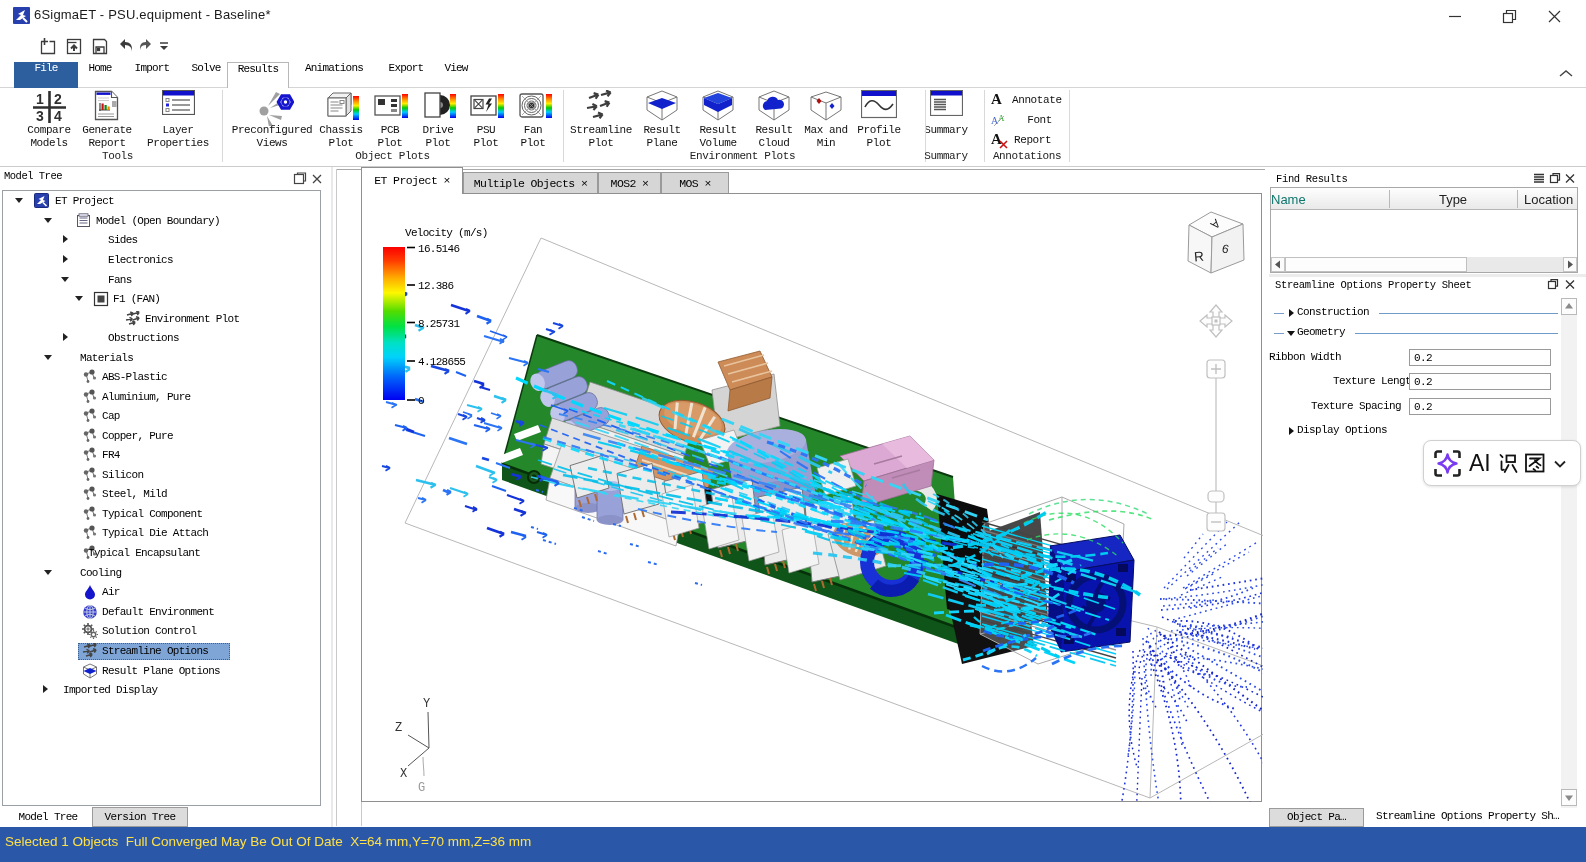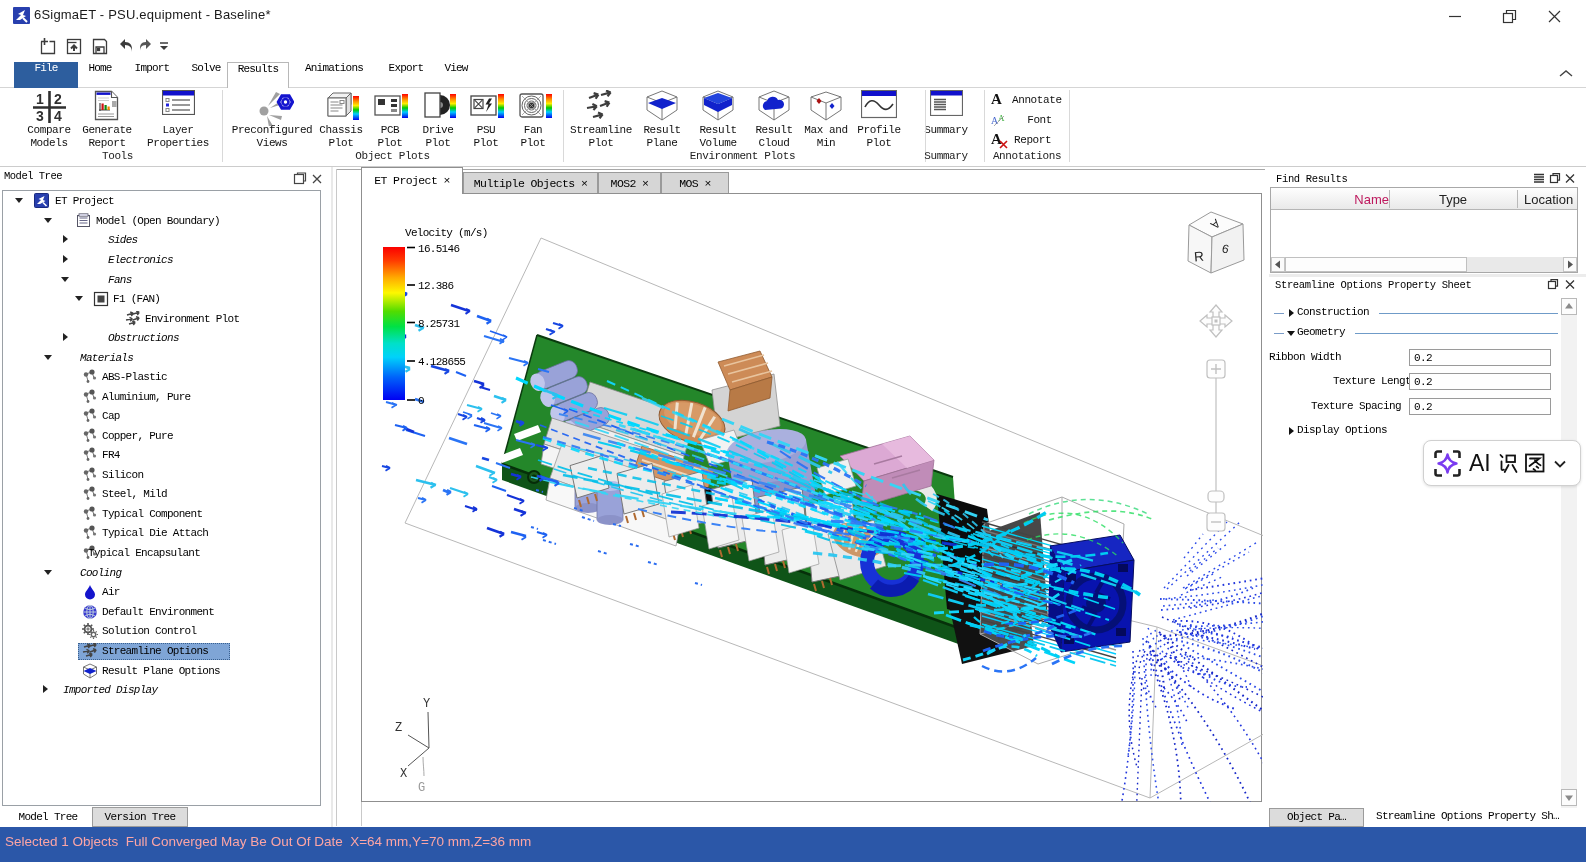--- a/index.html
+++ b/index.html
@@ -24,31 +24,31 @@
   #ribbon { position:absolute; left:0; top:88px; width:1586px; height:79px; background:#fff; border-bottom:1px solid #cccccc; }
   .rsep { position:absolute; top:2px; height:72px; width:1px; background:#d9d9d9; }
   .ricon2 { position:absolute; top:2px; }
   .rlabel { position:absolute; text-align:center; font:11px "Liberation Mono",monospace; letter-spacing:-0.4px; line-height:13px; color:#111;}
   .rgroup { position:absolute; top:62px; text-align:center; font:11px "Liberation Mono",monospace; letter-spacing:-0.4px; color:#222; }
   
   #leftpanel { position:absolute; left:0; top:167px; width:332px; height:660px; background:#fff; }
   #lp-title { position:absolute; left:4px; top:3px; font:10.5px "Liberation Mono",monospace; letter-spacing:-0.5px; }
   #treebox { position:absolute; left:2px; top:23px; width:319px; height:616px; border:1px solid #9aa0a6; background:#fff; overflow:hidden;}
   .trow { position:absolute; height:16px; font:11px "Liberation Mono",monospace; letter-spacing:-0.7px; line-height:16px; white-space:pre;}
-  .tit { font-style:italic; }
+  .tit { }
   #lp-tabs { position:absolute; left:0; top:639px; height:21px; width:330px;}
   
   #center { position:absolute; left:333px; top:167px; width:936px; height:660px; background:#fff; }
   #splitterL { position:absolute; left:331px; top:167px; width:3px; height:660px; background:#e9e9e9;}
   .ctab { position:absolute; font:11.5px "Liberation Mono",monospace; letter-spacing:-0.6px; text-align:center; }
   
   #rightpanel { position:absolute; left:1269px; top:167px; width:317px; height:660px; background:#fff; }
   
   #statusbar { position:absolute; left:0; top:827px; width:1586px; height:35px; background:#2b57a8; }
-  #statusbar span { position:absolute; left:5px; top:7px; font:13.5px "Liberation Sans",sans-serif; color:#fca5a5; }
+  #statusbar span { position:absolute; left:5px; top:7px; font:13.5px "Liberation Sans",sans-serif; color:#fde047; }
 </style>
 </head>
 <body>
 
 <div id="titlebar">
   <svg class="abs" style="left:13px;top:7px" width="18" height="18">
     <rect x="0" y="0" width="17" height="17" rx="1" fill="#283fae"></rect>
     <path d="M3 13 L8 8 L5 7 L12 3 L10 8 L13 9 L7 13 Z" fill="#fff"></path>
     <path d="M10 11 l4 4" stroke="#fff" stroke-width="2"></path>
   </svg>
@@ -1022,21 +1022,21 @@
 <svg class="abs" style="left:264px;top:5px" width="42" height="13">
 <path d="M1 2.5h10 M1 5h10 M1 7.5h10 M1 10h10" stroke="#333" stroke-width="1.4"></path>
 <rect x="17.5" y="3.5" width="7" height="7" fill="none" stroke="#333" stroke-width="1.2"></rect>
 <path d="M20 3.5 v-1.8 h6.5 v6.5 h-1.8" fill="none" stroke="#333" stroke-width="1.2"></path>
 <path d="M33 2.5 l8 8 M41 2.5 l-8 8" stroke="#333" stroke-width="1.3"></path>
     </svg>
 <div class="abs" style="left:1px;top:20px;width:308px;height:86px;border:1px solid #a8a8a8;background:#fff"></div>
 <div class="abs" style="left:2px;top:21px;width:306px;height:22px;background:linear-gradient(#fefefe,#e9e9e9);border-bottom:1px solid #b5b5b5"></div>
 <div class="abs" style="left:120px;top:23px;width:1px;height:18px;background:#b9b9b9"></div>
 <div class="abs" style="left:248px;top:23px;width:1px;height:18px;background:#b9b9b9"></div>
-<div class="abs sans" style="left:2px;top:25px;width:118px;text-align:right;font-size:13px;color:#be185d">Name</div>
+<div class="abs sans" style="left:2px;top:25px;width:118px;text-align:left;font-size:13px;color:#0f766e">Name</div>
 <div class="abs sans" style="left:120px;top:25px;width:128px;text-align:center;font-size:13px;color:#222">Type</div>
 <div class="abs sans" style="left:255px;top:25px;font-size:13px;color:#222">Location&nbsp;</div>
 <div class="abs" style="left:2px;top:90px;width:306px;height:15px;background:#e9e9e9"></div>
 <div class="abs" style="left:2px;top:90px;width:14px;height:15px;background:#fbfbfb;border:1px solid #c6c6c6"></div>
 <svg class="abs" style="left:2px;top:90px" width="14" height="15">
       <polygon points="9,3.5 9,11.5 4,7.5" fill="#555"></polygon>
     </svg>
 <div class="abs" style="left:16px;top:90px;width:182px;height:15px;background:#fdfdfd;border:1px solid #c0c0c0"></div>
 <div class="abs" style="left:294px;top:90px;width:14px;height:15px;background:#fbfbfb;border:1px solid #c6c6c6"></div>
 <svg class="abs" style="left:294px;top:90px" width="14" height="15">

